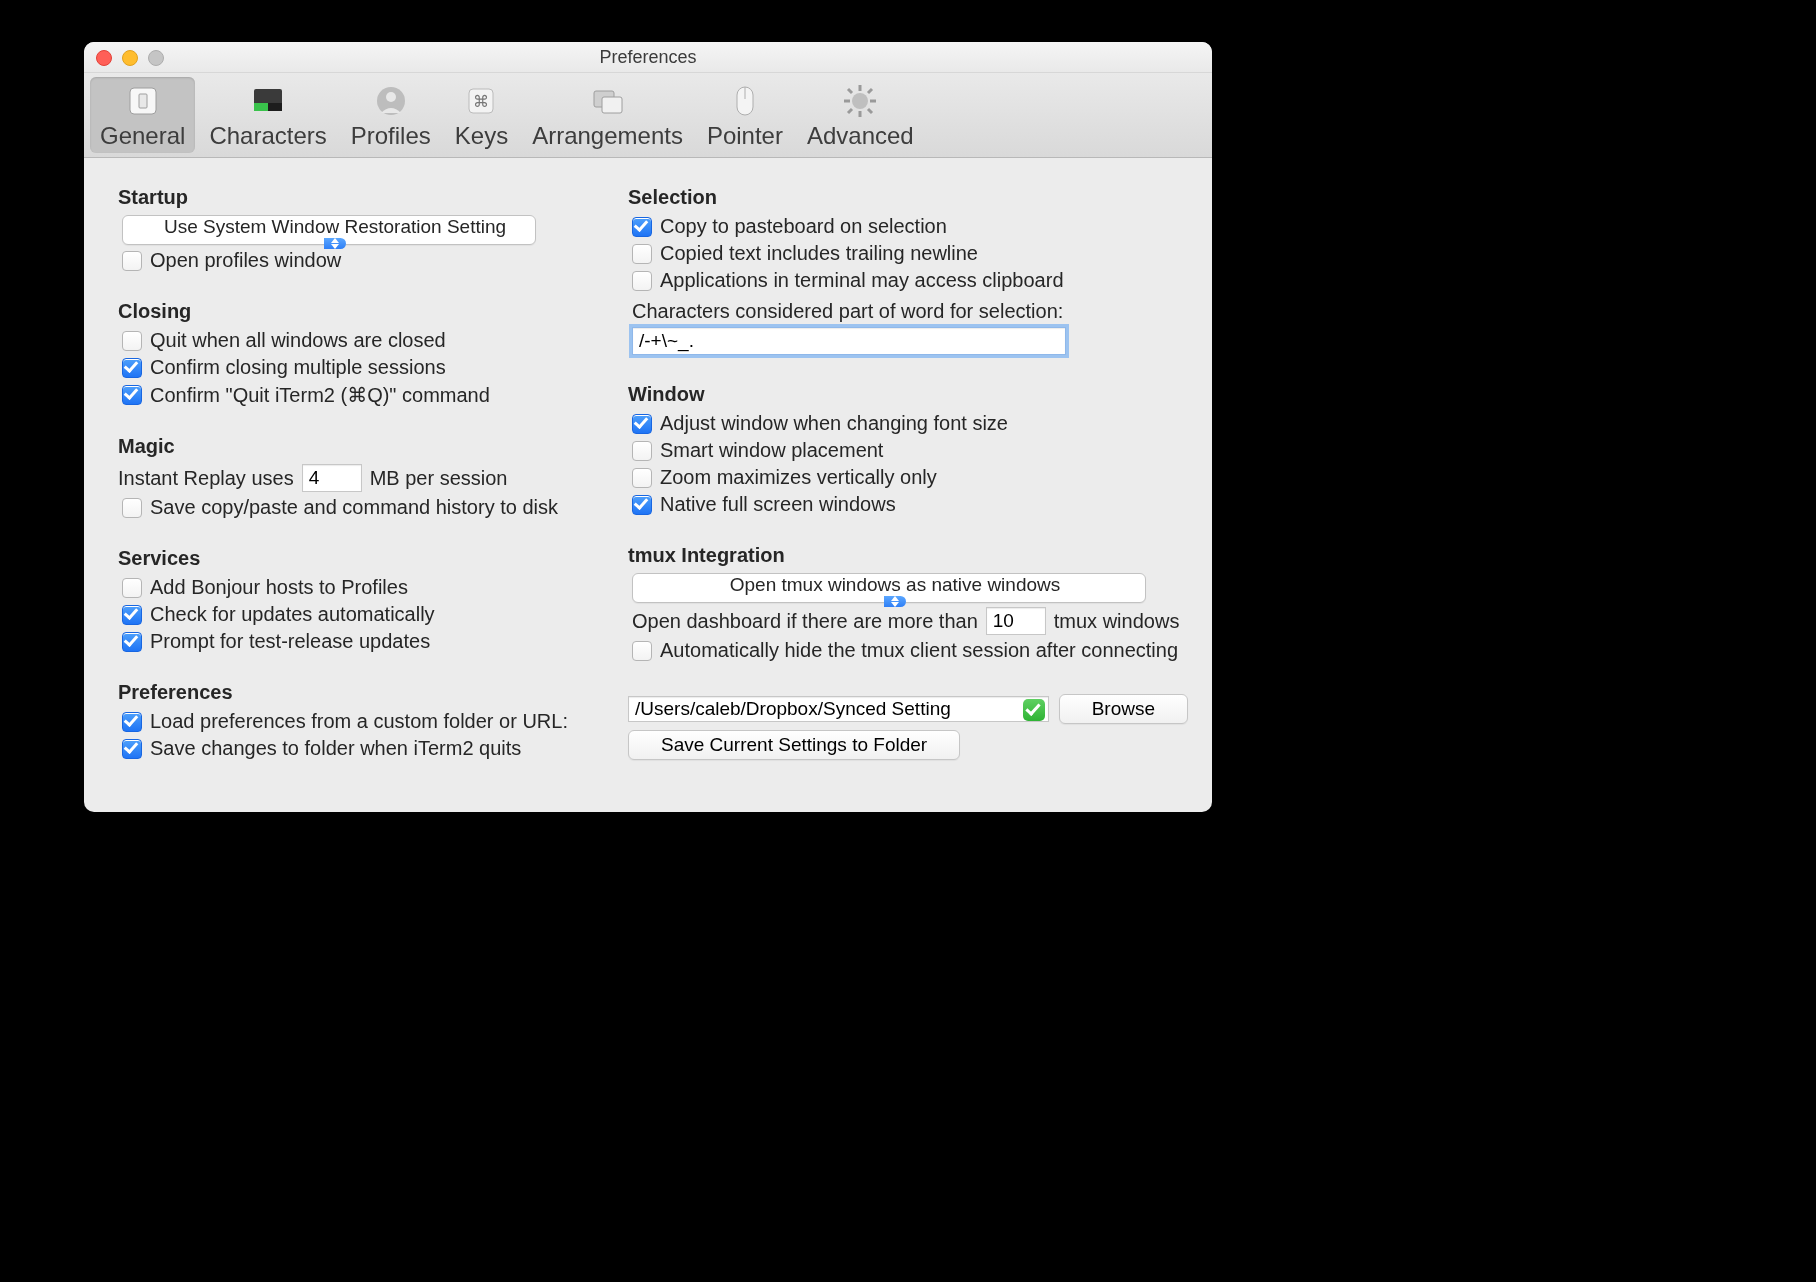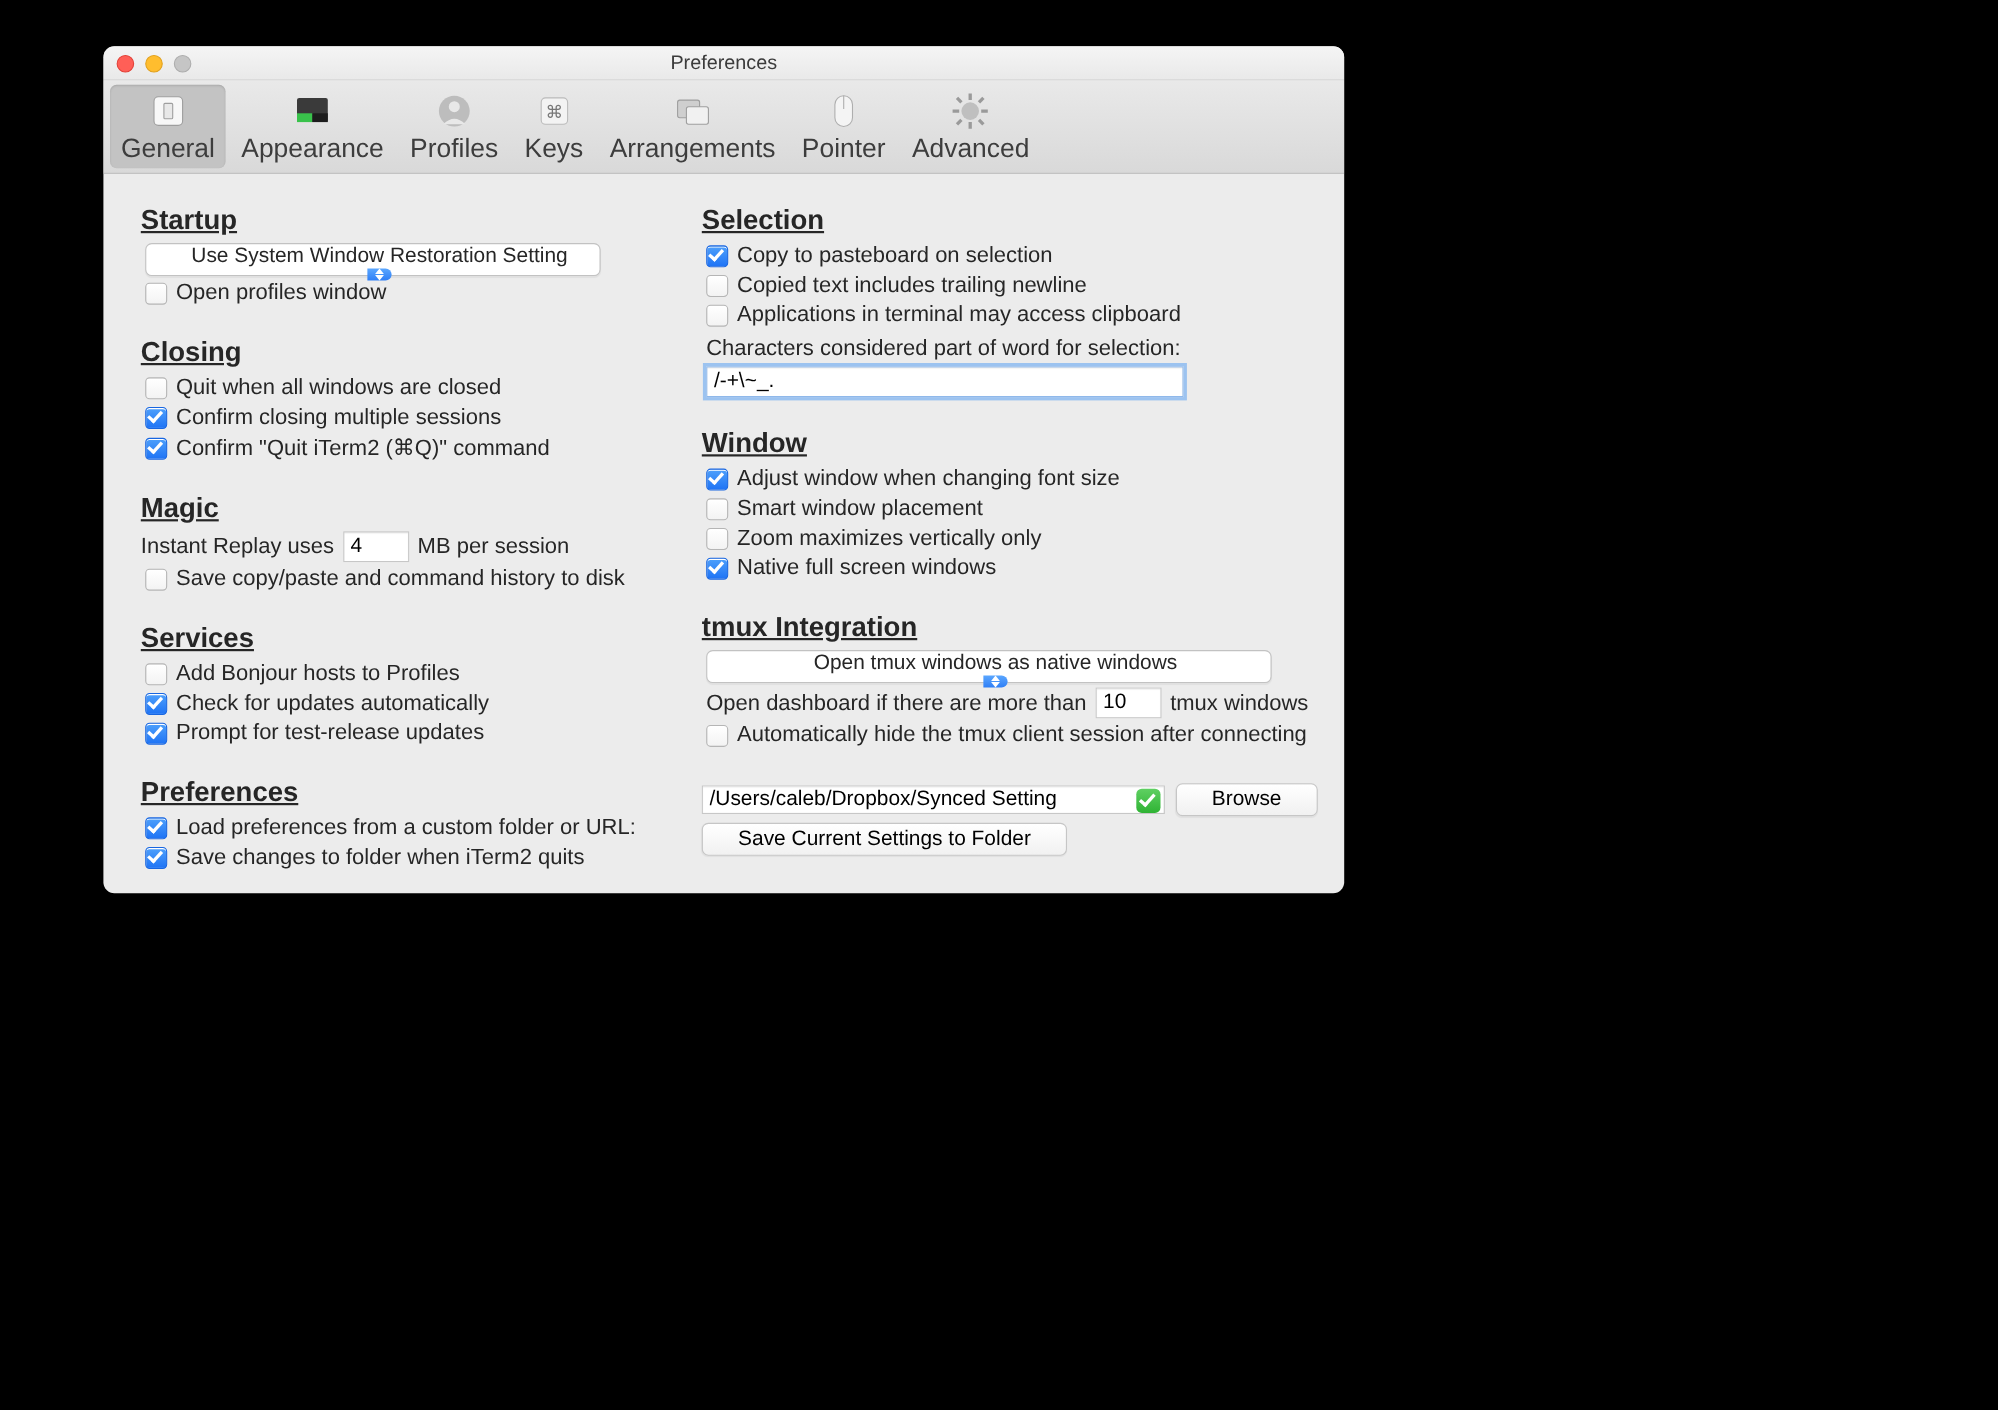--- a/index.html
+++ b/index.html
@@ -7,21 +7,21 @@
     padding: 0;
     background: #000;
     width: 1816px;
     height: 1282px;
     font-family: -apple-system, "Helvetica Neue", Helvetica, Arial, sans-serif;
     font-size: 20px;
     color: #262626;
   }
   .window {
     position: absolute;
-    left: 94px;
+    left: 84px;
     top: 42px;
     width: 1128px;
     height: 770px;
     background: #ececec;
     border-radius: 10px;
     box-shadow: 0 30px 60px rgba(0,0,0,0.6);
     overflow: hidden;
   }
   
   .titlebar {
@@ -100,23 +100,22 @@
   }
   .col {
     flex: 1;
     min-width: 0;
   }
   .col.left { max-width: 480px; }
   .col.right { max-width: 570px; }
 
   .section-title {
     font-weight: 700;
-    font-size: 25px;
+    font-size: 20px;
     margin: 10px 0 6px;
-    text-decoration: underline;
   }
   .row {
     display: flex;
     align-items: center;
     gap: 8px;
     margin: 4px 0;
     font-size: 20px;
   }
   .indent { margin-left: 4px; }
 
@@ -257,21 +256,21 @@
       <span class="tool-label">General</span>
     </div>
     <div class="tool-item">
       <div class="tool-icon">
         <svg width="36" height="36" viewBox="0 0 36 36">
           <rect x="4" y="6" width="28" height="22" rx="2" fill="#3a3a3a"></rect>
           <rect x="4" y="20" width="14" height="8" fill="#39c24b"></rect>
           <rect x="18" y="20" width="14" height="8" fill="#1d1d1d"></rect>
         </svg>
       </div>
-      <span class="tool-label">Appearance</span>
+      <span class="tool-label">Characters</span>
     </div>
     <div class="tool-item">
       <div class="tool-icon">
         <svg width="36" height="36" viewBox="0 0 36 36">
           <circle cx="18" cy="18" r="14" fill="#bdbdbd"></circle>
           <circle cx="18" cy="14" r="5" fill="#e8e8e8"></circle>
           <path d="M8 30 Q18 20 28 30" fill="#e8e8e8"></path>
         </svg>
       </div>
       <span class="tool-label">Profiles</span>

